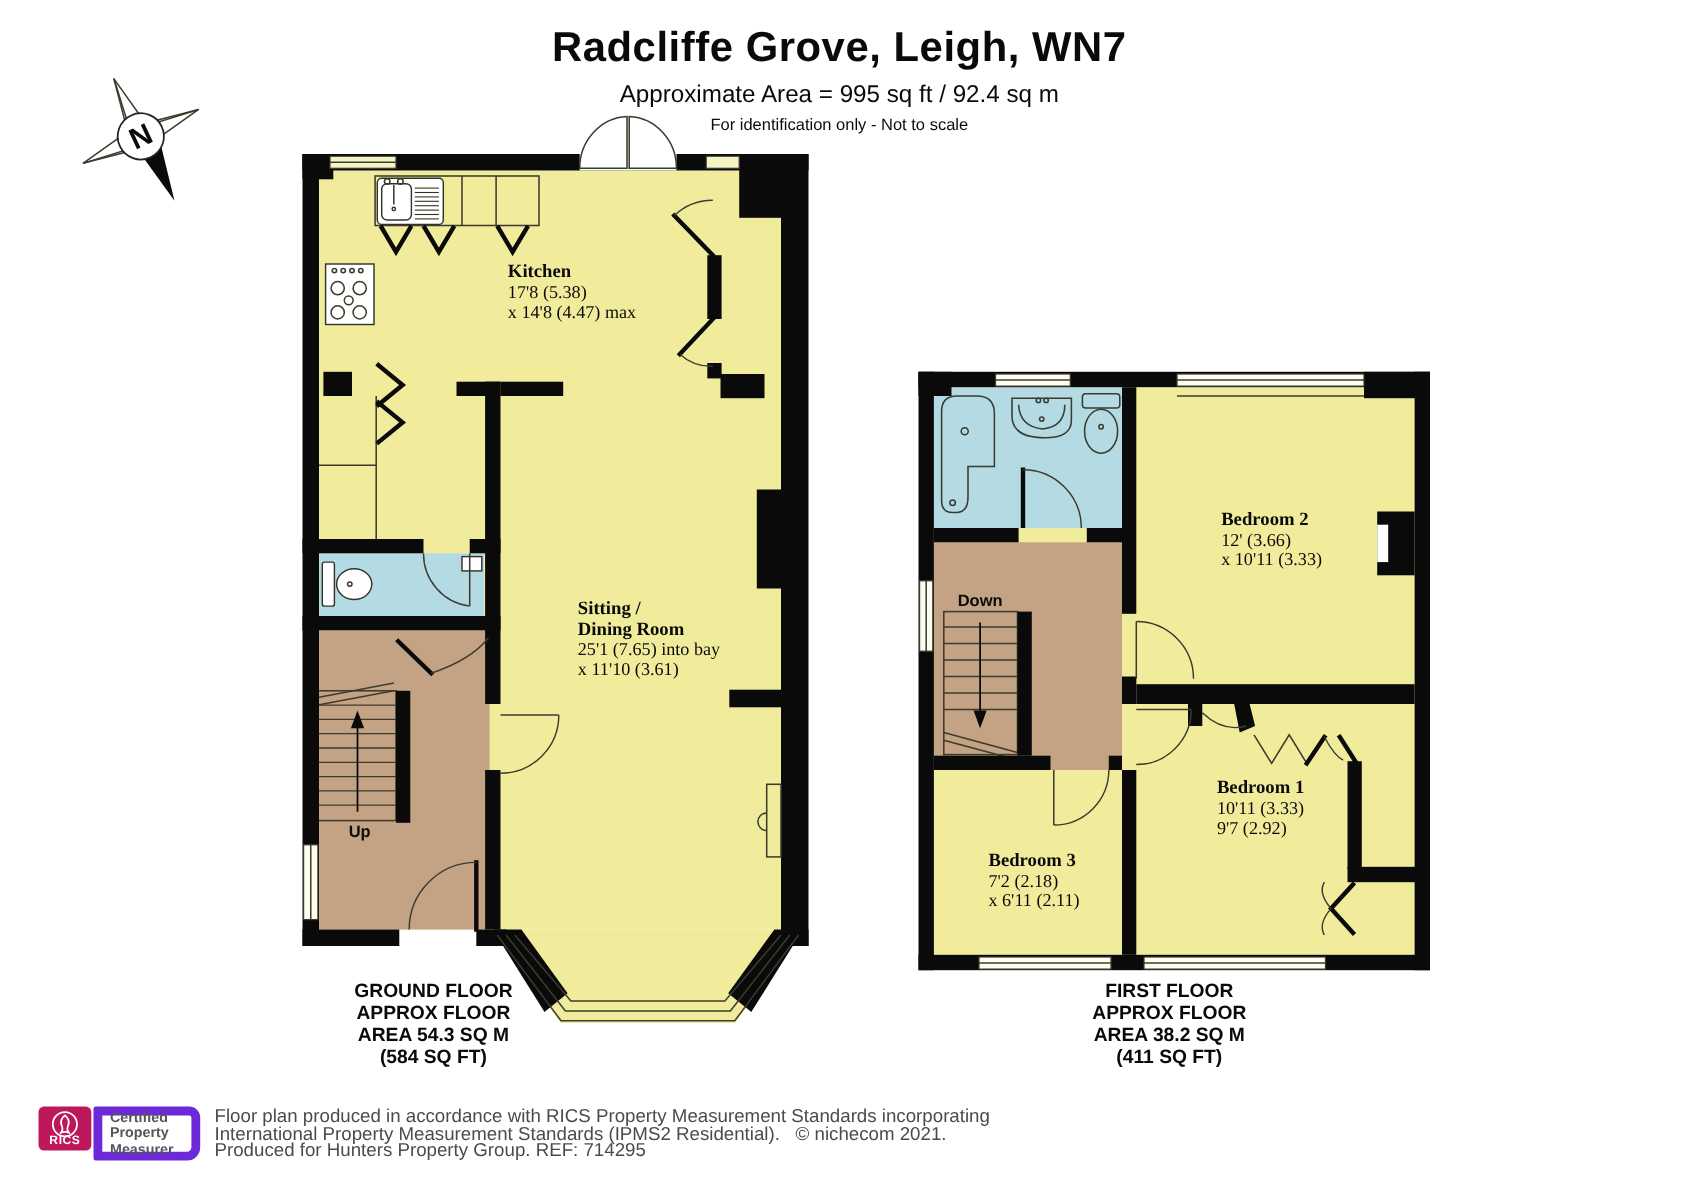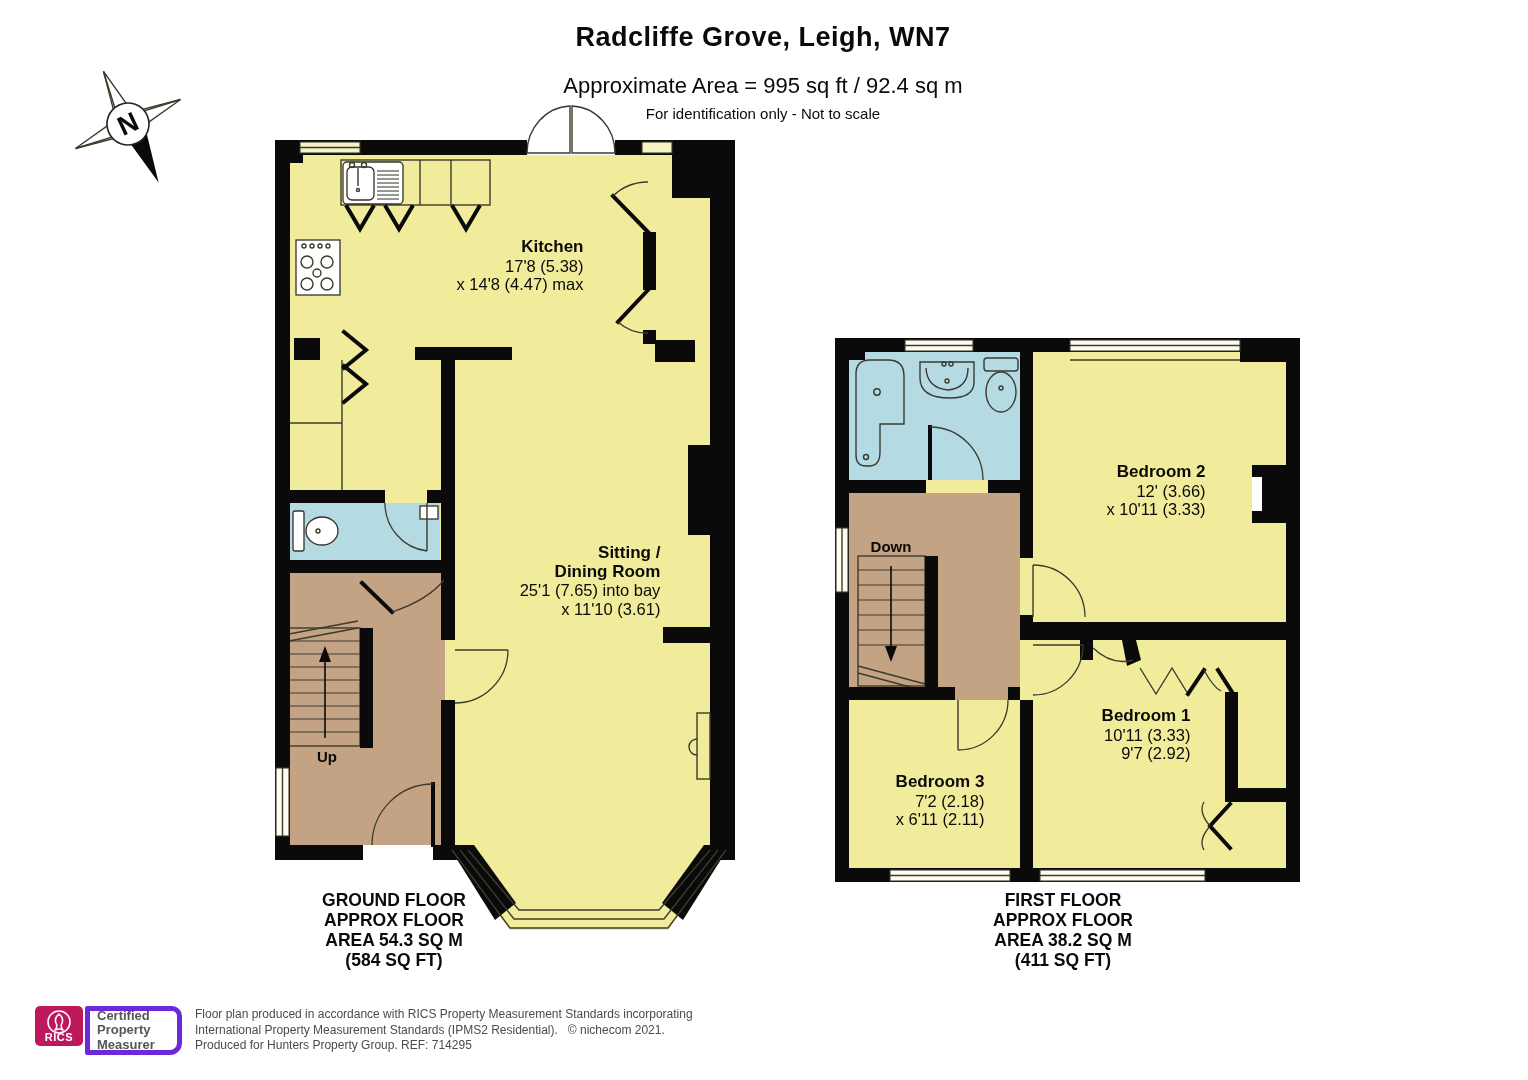--- a/index.html
+++ b/index.html
@@ -1,39 +1,39 @@
 <!DOCTYPE html>
 <html><head>
 <meta charset="utf-8">
 <style>
   html,body{margin:0;padding:0;background:#fff;}
   .canvas{position:relative;width:1528px;height:1080px;background:#ffffff;overflow:hidden;
           font-family:"Liberation Sans","DejaVu Sans",sans-serif;color:#0a0a0a;}
   .plan-svg{position:absolute;left:0;top:0;}
   .hdr{position:absolute;left:763px;transform:translateX(-50%);text-align:center;white-space:nowrap;}
-  .title{top:22px;font-size:27px;font-weight:bold;letter-spacing:.5px;}
+  .title{top:22px;font-size:38px;font-weight:bold;letter-spacing:.5px;}
   .subtitle{top:73px;font-size:22px;}
   .disclaimer{top:105px;font-size:15px;}
-  .room-label{position:absolute;transform:translateX(-50%);text-align:right;font-size:16.5px;
-              line-height:18.5px;white-space:nowrap;}
+  .room-label{position:absolute;transform:translateX(-50%);text-align:left;font-size:16.5px;
+              line-height:18.5px;white-space:nowrap;font-family:Liberation Serif, serif;}
   .room-label .rname{font-weight:bold;font-size:17px;display:block;}
   .room-label span{display:block;}
   .stair-label{position:absolute;transform:translateX(-50%);font-weight:bold;font-size:15px;white-space:nowrap;}
   .caption{position:absolute;transform:translateX(-50%);text-align:center;font-weight:bold;
            font-size:17.5px;line-height:20px;white-space:nowrap;}
   .caption span{display:block;}
   .footer{position:absolute;left:35px;top:1006px;display:flex;align-items:flex-start;}
   .rics-box{width:48px;height:40px;background:#be185d;border-radius:5px;position:relative;flex:none;}
   .rics-word{position:absolute;left:0;right:0;bottom:3px;text-align:center;color:#fff;
              font-weight:bold;font-size:11px;letter-spacing:.5px;}
-  .badge{box-sizing:border-box;height:49px;width:97px;border:5px solid #6d28d9;margin-left:2px;
+  .badge{box-sizing:border-box;height:49px;width:97px;border:8px solid #6d28d9;margin-left:2px;
          border-radius:2px 10px 12px 2px;background:#fff;display:flex;flex-direction:column;
          justify-content:center;padding-left:7px;flex:none;}
   .badge span{display:block;font-weight:bold;font-size:13px;line-height:14.5px;color:#55555A;}
-  .foot-text{margin-left:13px;padding-top:1px;font-size:12px;line-height:15.6px;color:#4b4b4b;}
+  .foot-text{margin-left:13px;padding-top:1px;font-size:17px;line-height:15.6px;color:#4b4b4b;}
   .foot-text span{display:block;white-space:pre;}
   
   .wall{fill:#0a0a0a;}
   .thin{stroke:#3b3b2e;stroke-width:1.4;fill:none;}
   .arc{stroke:#3b3b2e;stroke-width:1.3;fill:none;}
   .leaf{stroke:#0a0a0a;stroke-width:4;fill:none;stroke-linecap:square;}
   .fix{fill:#ffffff;stroke:#333328;stroke-width:1.3;}
   .win{fill:#FFFDF0;stroke:#3b3b2e;stroke-width:1.1;}
   .winY{fill:#F6F3C4;stroke:#3b3b2e;stroke-width:1.1;}
 </style>

